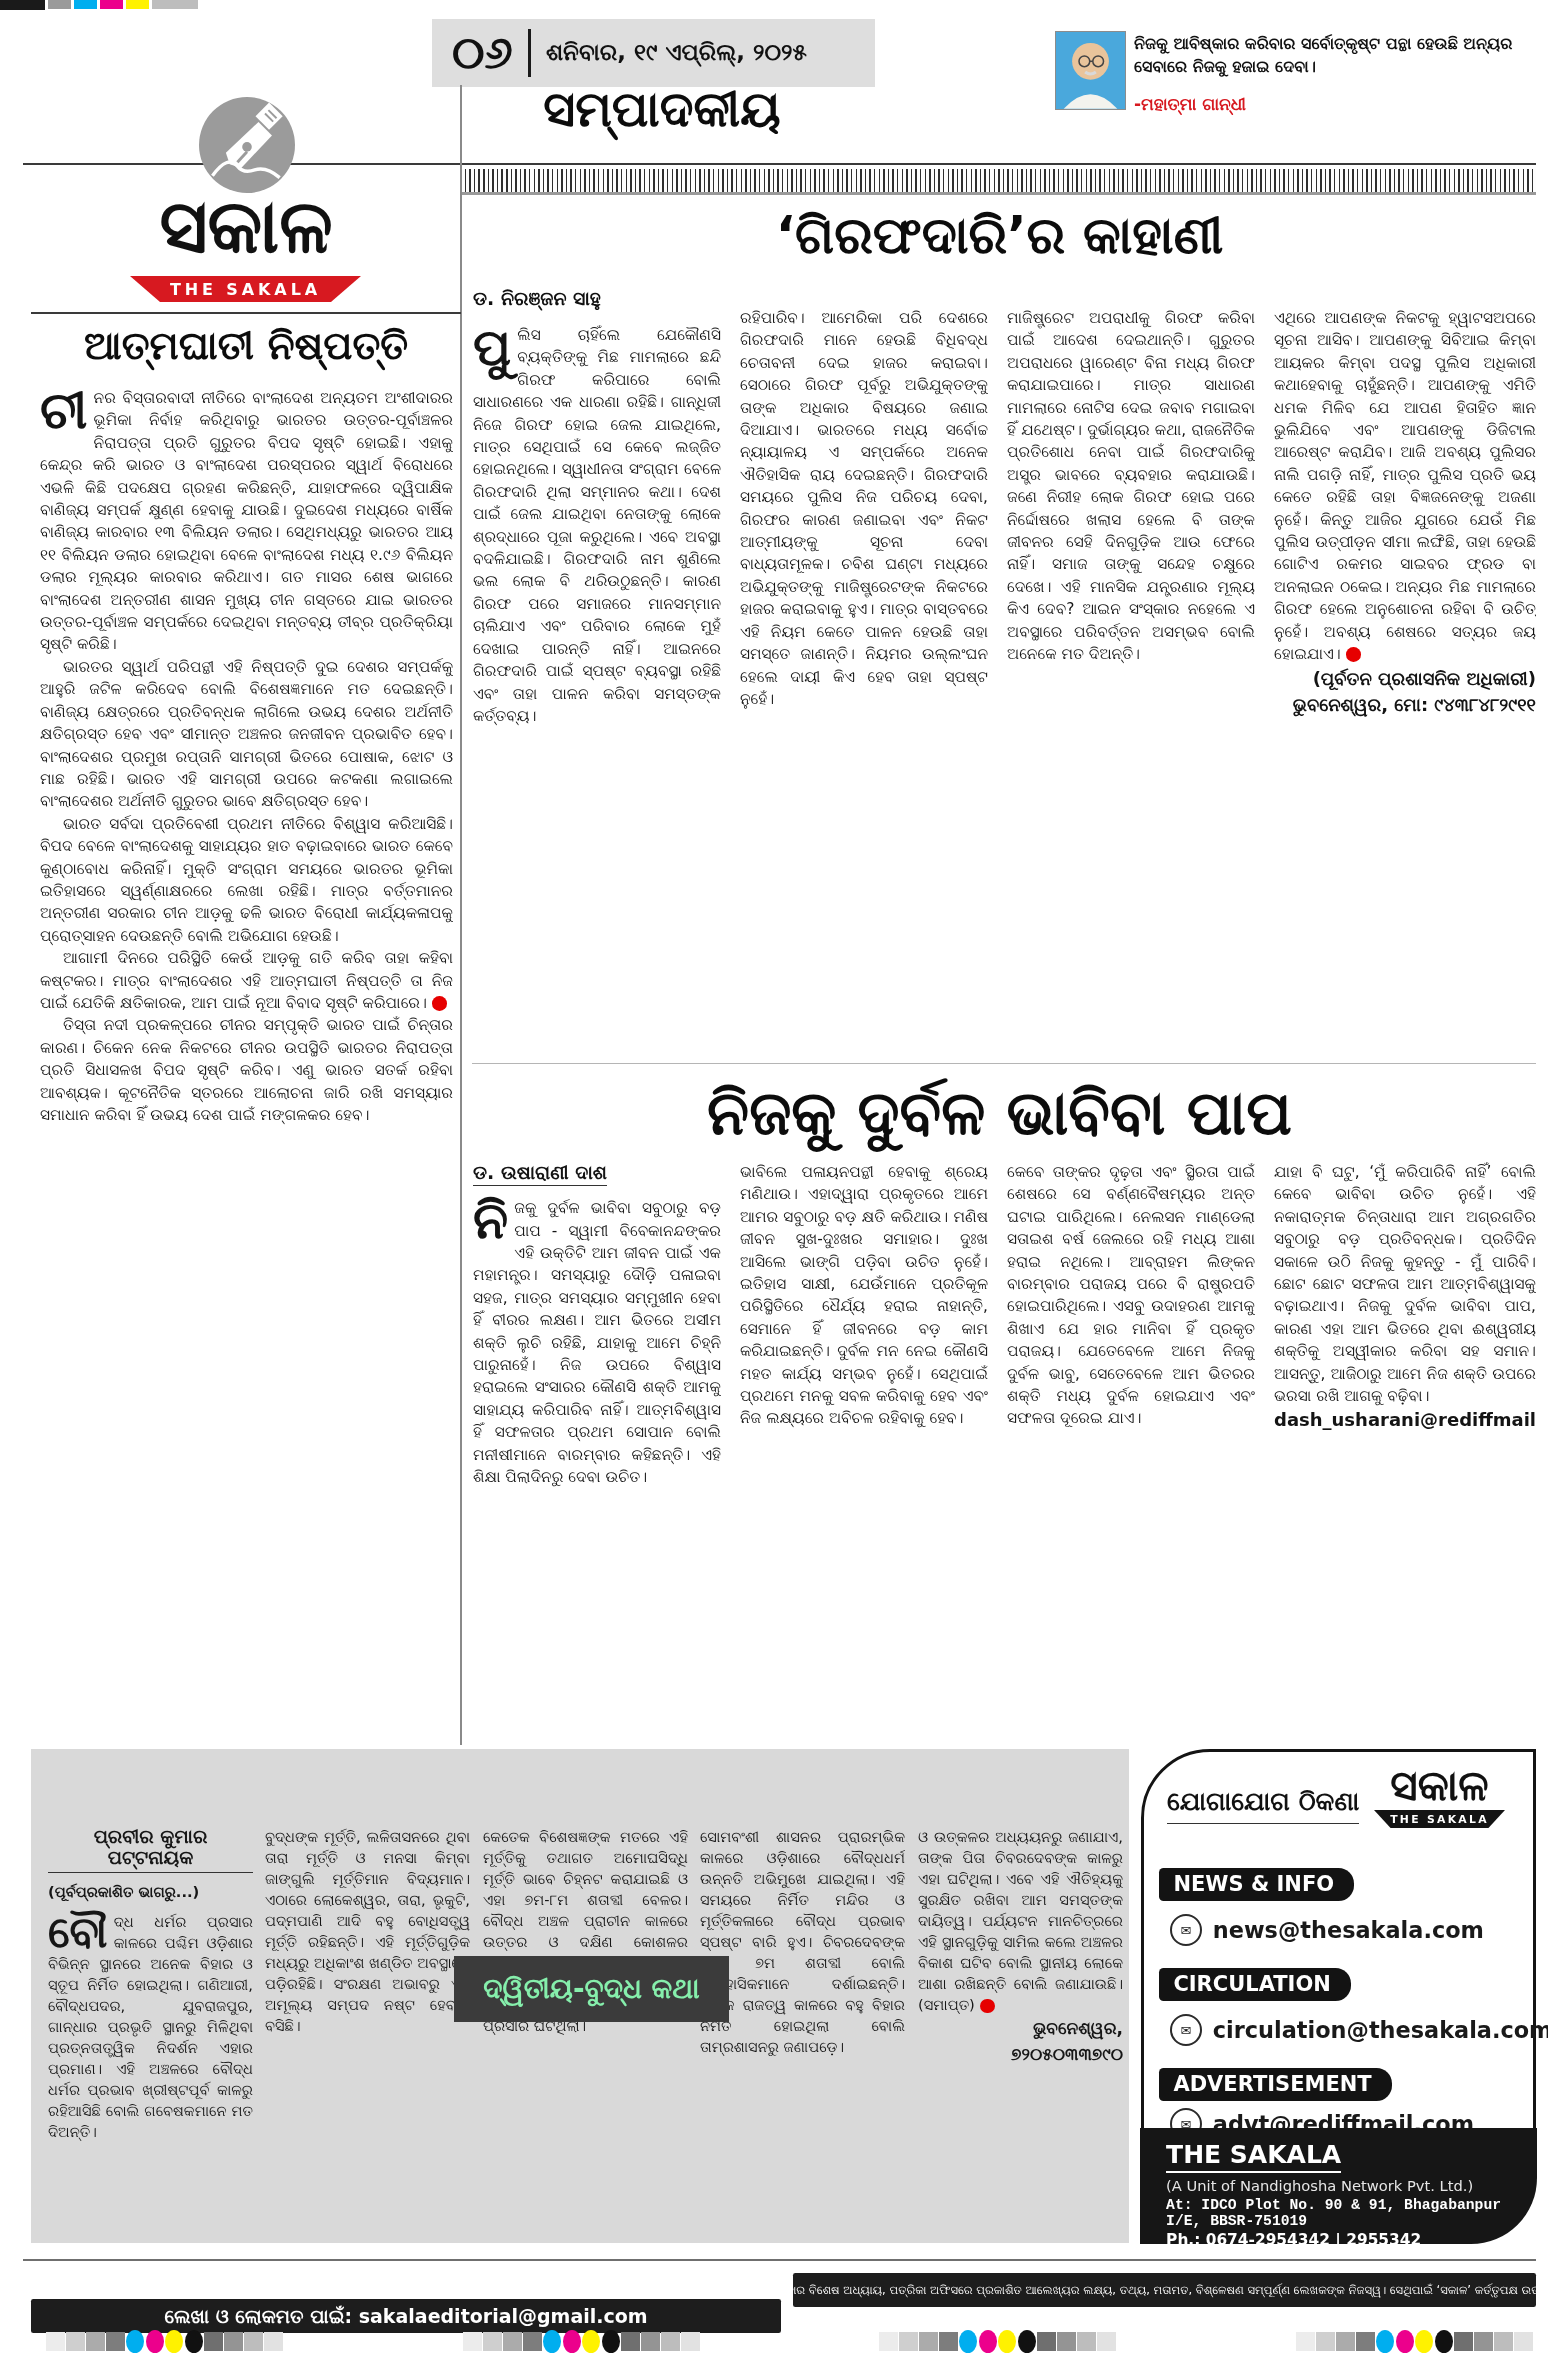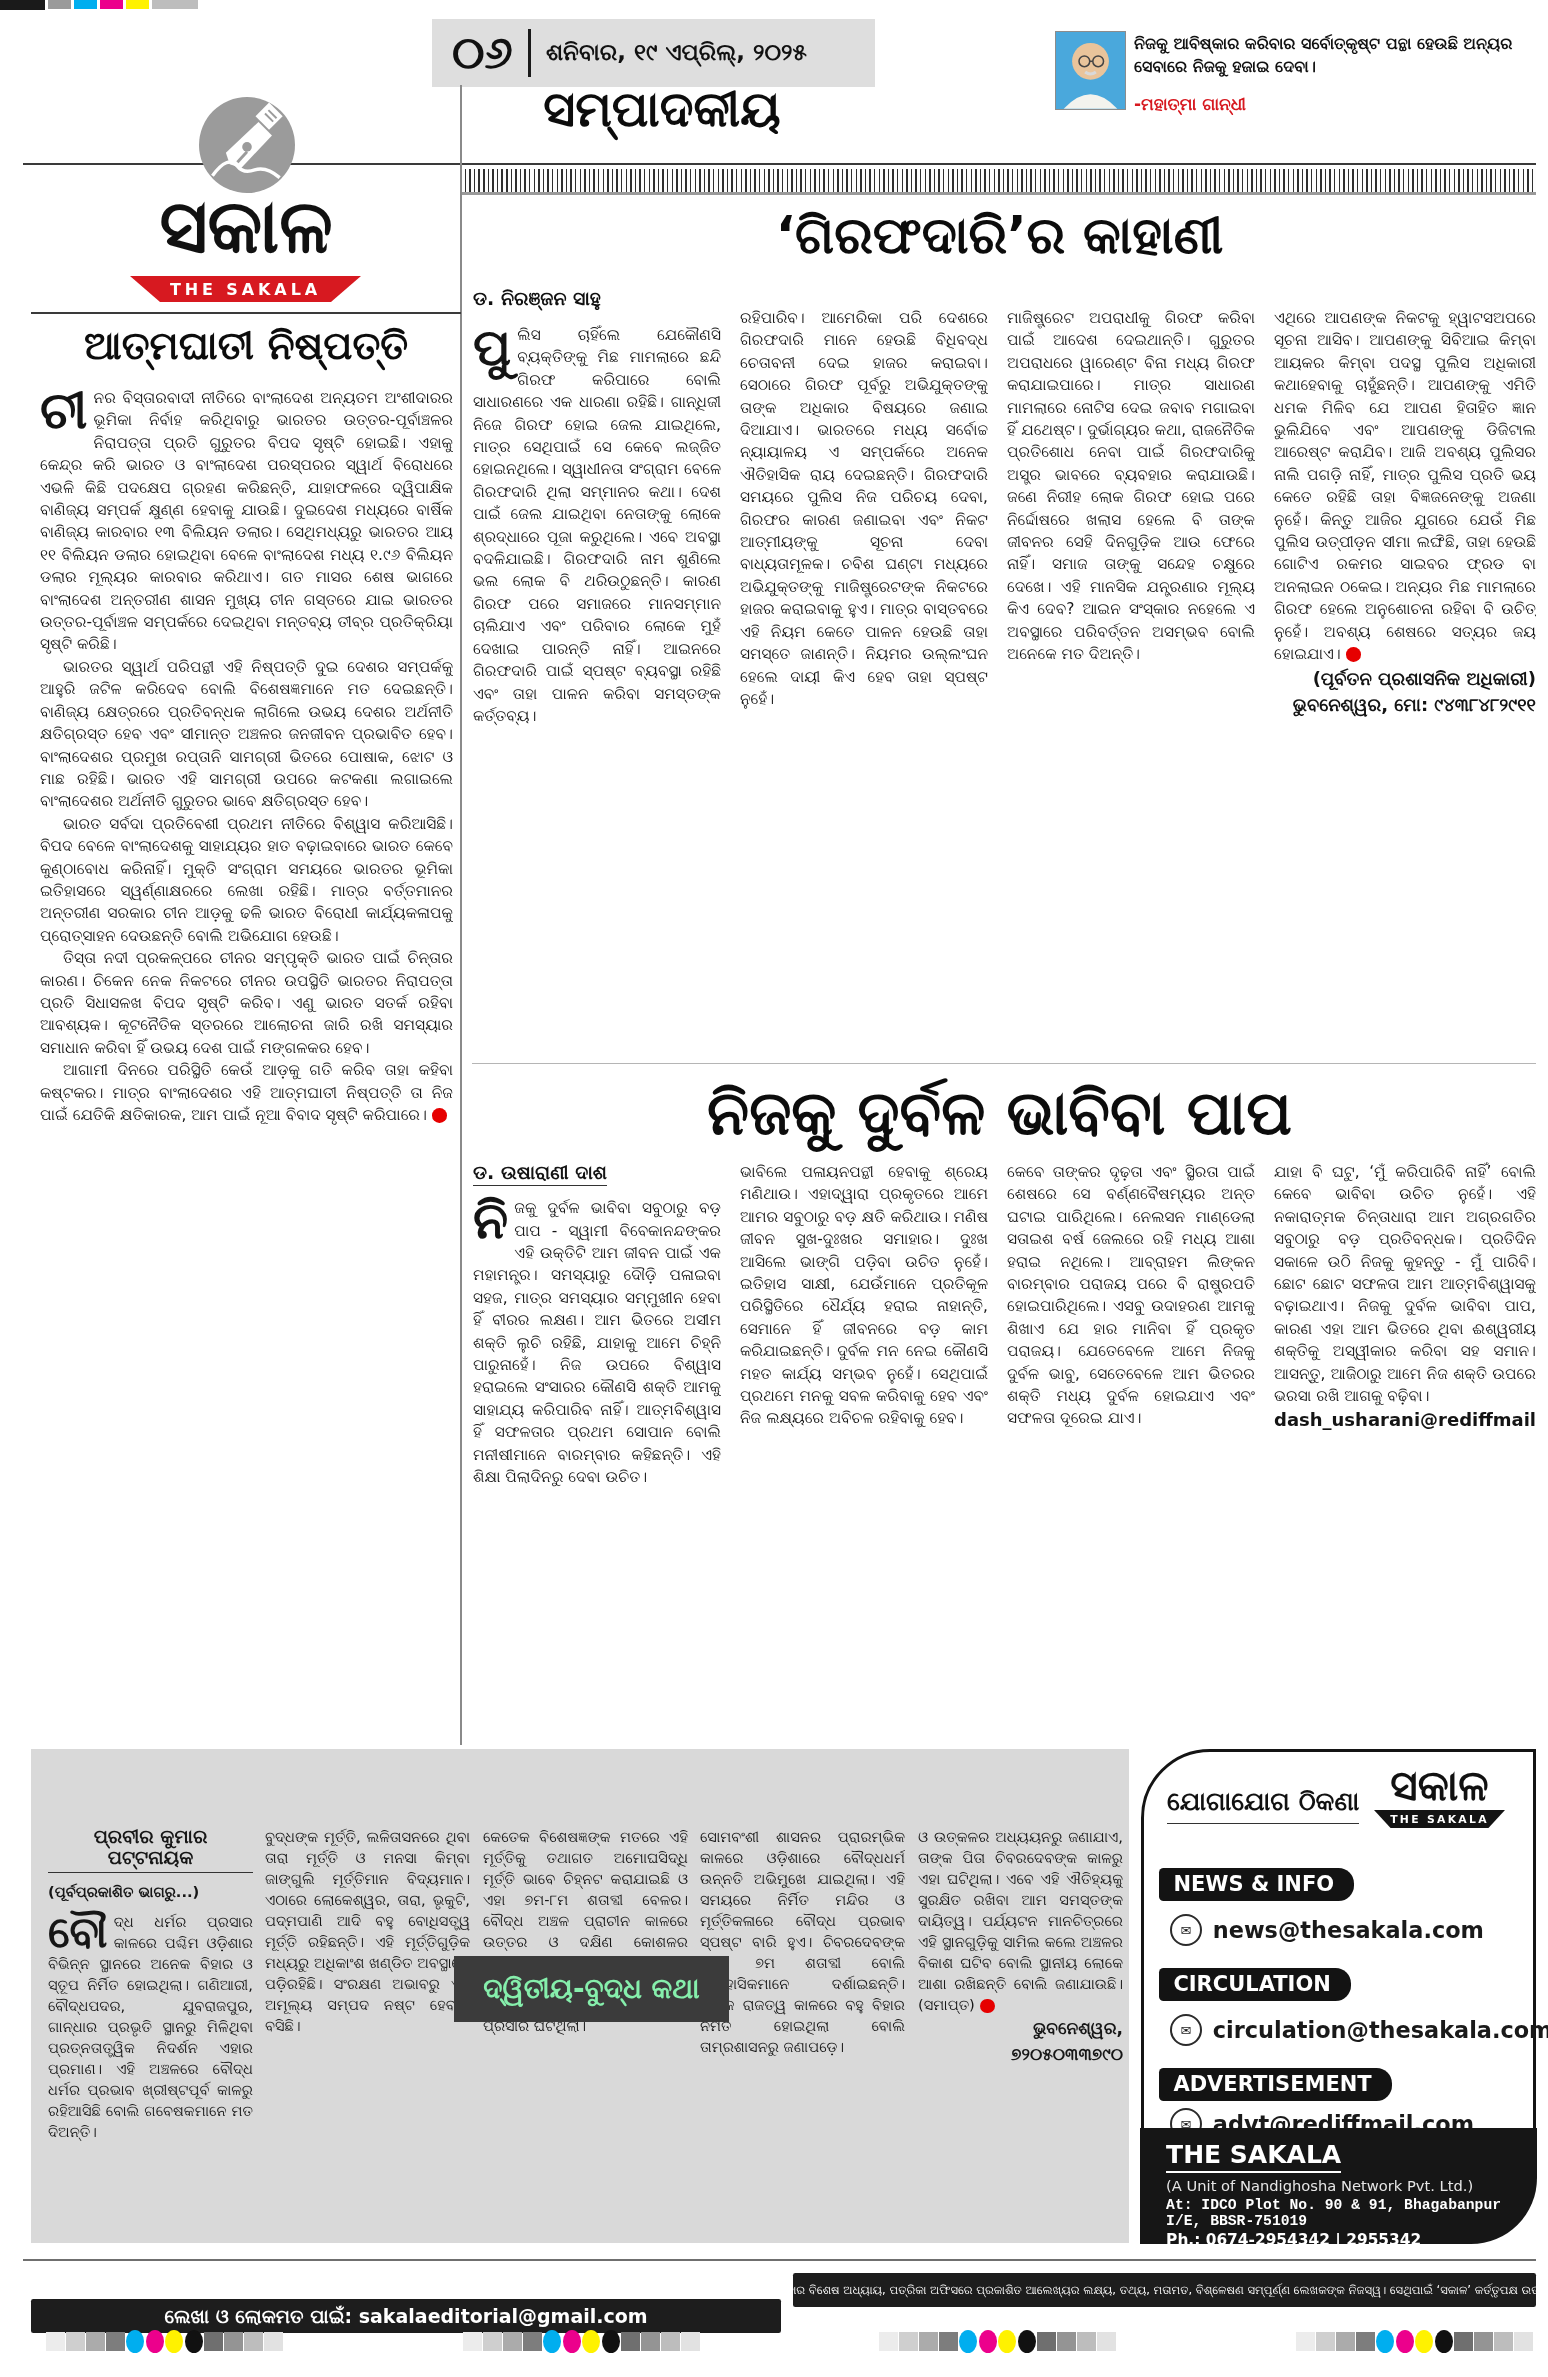--- a/index.html
+++ b/index.html
@@ -83,22 +83,22 @@
   </div>
   <div class="abs center bold" style="left:31px;top:188px;width:430px;font-size:74px;line-height:1.05;">ସକାଳ</div>
   <div class="abs banner ribbon" style="left:130px;top:276px;width:231px;height:26px;background:#d71920;font-size:16px;">THE SAKALA</div>
   <div class="abs rule" style="left:31px;top:312px;width:430px;height:2.3px;"></div>
 
   <div class="abs headline center" style="left:31px;top:324px;width:430px;font-size:39px;">ଆତ୍ମଘାତୀ ନିଷ୍ପତ୍ତି</div>
   <div class="abs bodytext" style="left:40px;top:387px;width:413px;height:1351px;overflow:hidden;">
     <p><span class="dropcap">ଚୀ</span><span>ନର ବିସ୍ତାରବାଦୀ ନୀତିରେ ବାଂଲାଦେଶ ଅନ୍ୟତମ ଅଂଶୀଦାରର ଭୂମିକା ନିର୍ବାହ କରିଥିବାରୁ ଭାରତର ଉତ୍ତର-ପୂର୍ବାଞ୍ଚଳର ନିରାପତ୍ତା ପ୍ରତି ଗୁରୁତର ବିପଦ ସୃଷ୍ଟି ହୋଇଛି। ଏହାକୁ କେନ୍ଦ୍ର କରି ଭାରତ ଓ ବାଂଲାଦେଶ ପରସ୍ପରର ସ୍ୱାର୍ଥ ବିରୋଧରେ ଏଭଳି କିଛି ପଦକ୍ଷେପ ଗ୍ରହଣ କରିଛନ୍ତି, ଯାହାଫଳରେ ଦ୍ୱିପାକ୍ଷିକ ବାଣିଜ୍ୟ ସମ୍ପର୍କ କ୍ଷୁଣ୍ଣ ହେବାକୁ ଯାଉଛି। ଦୁଇଦେଶ ମଧ୍ୟରେ ବାର୍ଷିକ ବାଣିଜ୍ୟ କାରବାର ୧୩ ବିଲିୟନ ଡଲାର। ସେଥିମଧ୍ୟରୁ ଭାରତର ଆୟ ୧୧ ବିଲିୟନ ଡଲାର ହୋଇଥିବା ବେଳେ ବାଂଲାଦେଶ ମଧ୍ୟ ୧.୯୬ ବିଲିୟନ ଡଲାର ମୂଲ୍ୟର କାରବାର କରିଥାଏ। ଗତ ମାସର ଶେଷ ଭାଗରେ ବାଂଲାଦେଶ ଅନ୍ତରୀଣ ଶାସନ ମୁଖ୍ୟ ଚୀନ ଗସ୍ତରେ ଯାଇ ଭାରତର ଉତ୍ତର-ପୂର୍ବାଞ୍ଚଳ ସମ୍ପର୍କରେ ଦେଇଥିବା ମନ୍ତବ୍ୟ ତୀବ୍ର ପ୍ରତିକ୍ରିୟା ସୃଷ୍ଟି କରିଛି।</span></p>
     <p>ଭାରତର ସ୍ୱାର୍ଥ ପରିପନ୍ଥୀ ଏହି ନିଷ୍ପତ୍ତି ଦୁଇ ଦେଶର ସମ୍ପର୍କକୁ ଆହୁରି ଜଟିଳ କରିଦେବ ବୋଲି ବିଶେଷଜ୍ଞମାନେ ମତ ଦେଇଛନ୍ତି। ବାଣିଜ୍ୟ କ୍ଷେତ୍ରରେ ପ୍ରତିବନ୍ଧକ ଲାଗିଲେ ଉଭୟ ଦେଶର ଅର୍ଥନୀତି କ୍ଷତିଗ୍ରସ୍ତ ହେବ ଏବଂ ସୀମାନ୍ତ ଅଞ୍ଚଳର ଜନଜୀବନ ପ୍ରଭାବିତ ହେବ। ବାଂଲାଦେଶର ପ୍ରମୁଖ ରପ୍ତାନି ସାମଗ୍ରୀ ଭିତରେ ପୋଷାକ, ଝୋଟ ଓ ମାଛ ରହିଛି। ଭାରତ ଏହି ସାମଗ୍ରୀ ଉପରେ କଟକଣା ଲଗାଇଲେ ବାଂଲାଦେଶର ଅର୍ଥନୀତି ଗୁରୁତର ଭାବେ କ୍ଷତିଗ୍ରସ୍ତ ହେବ।</p>
     <p>ଭାରତ ସର୍ବଦା ପ୍ରତିବେଶୀ ପ୍ରଥମ ନୀତିରେ ବିଶ୍ୱାସ କରିଆସିଛି। ବିପଦ ବେଳେ ବାଂଲାଦେଶକୁ ସାହାଯ୍ୟର ହାତ ବଢ଼ାଇବାରେ ଭାରତ କେବେ କୁଣ୍ଠାବୋଧ କରିନାହିଁ। ମୁକ୍ତି ସଂଗ୍ରାମ ସମୟରେ ଭାରତର ଭୂମିକା ଇତିହାସରେ ସ୍ୱର୍ଣ୍ଣାକ୍ଷରରେ ଲେଖା ରହିଛି। ମାତ୍ର ବର୍ତ୍ତମାନର ଅନ୍ତରୀଣ ସରକାର ଚୀନ ଆଡ଼କୁ ଢଳି ଭାରତ ବିରୋଧୀ କାର୍ଯ୍ୟକଳାପକୁ ପ୍ରୋତ୍ସାହନ ଦେଉଛନ୍ତି ବୋଲି ଅଭିଯୋଗ ହେଉଛି।</p>
+    <p><span>ଆଗାମୀ ଦିନରେ ପରିସ୍ଥିତି କେଉଁ ଆଡ଼କୁ ଗତି କରିବ ତାହା କହିବା କଷ୍ଟକର। ମାତ୍ର ବାଂଲାଦେଶର ଏହି ଆତ୍ମଘାତୀ ନିଷ୍ପତ୍ତି ତା ନିଜ ପାଇଁ ଯେତିକି କ୍ଷତିକାରକ, ଆମ ପାଇଁ ନୂଆ ବିବାଦ ସୃଷ୍ଟି କରିପାରେ।</span><span class="enddot"></span></p>
     <p>ତିସ୍ତା ନଦୀ ପ୍ରକଳ୍ପରେ ଚୀନର ସମ୍ପୃକ୍ତି ଭାରତ ପାଇଁ ଚିନ୍ତାର କାରଣ। ଚିକେନ ନେକ ନିକଟରେ ଚୀନର ଉପସ୍ଥିତି ଭାରତର ନିରାପତ୍ତା ପ୍ରତି ସିଧାସଳଖ ବିପଦ ସୃଷ୍ଟି କରିବ। ଏଣୁ ଭାରତ ସତର୍କ ରହିବା ଆବଶ୍ୟକ। କୂଟନୈତିକ ସ୍ତରରେ ଆଲୋଚନା ଜାରି ରଖି ସମସ୍ୟାର ସମାଧାନ କରିବା ହିଁ ଉଭୟ ଦେଶ ପାଇଁ ମଙ୍ଗଳକର ହେବ।</p>
-    <p><span>ଆଗାମୀ ଦିନରେ ପରିସ୍ଥିତି କେଉଁ ଆଡ଼କୁ ଗତି କରିବ ତାହା କହିବା କଷ୍ଟକର। ମାତ୍ର ବାଂଲାଦେଶର ଏହି ଆତ୍ମଘାତୀ ନିଷ୍ପତ୍ତି ତା ନିଜ ପାଇଁ ଯେତିକି କ୍ଷତିକାରକ, ଆମ ପାଇଁ ନୂଆ ବିବାଦ ସୃଷ୍ଟି କରିପାରେ।</span><span class="enddot"></span></p>
   </div>
 
   <div class="abs headline center" style="left:463px;top:207px;width:1073px;font-size:51px;">‘ଗିରଫଦାରି’ର କାହାଣୀ</div>
   <div class="abs byline" style="left:473px;top:287px;">ଡ. ନିରଞ୍ଜନ ସାହୁ</div>
   <div class="abs bodytext" style="left:473px;top:324px;width:248px;height:716px;overflow:hidden;">
     <p><span class="dropcap">ପୁ</span><span>ଲିସ ଚାହିଁଲେ ଯେକୌଣସି ବ୍ୟକ୍ତିଙ୍କୁ ମିଛ ମାମଲାରେ ଛନ୍ଦି ଗିରଫ କରିପାରେ ବୋଲି ସାଧାରଣରେ ଏକ ଧାରଣା ରହିଛି। ଗାନ୍ଧିଜୀ ନିଜେ ଗିରଫ ହୋଇ ଜେଲ ଯାଇଥିଲେ, ମାତ୍ର ସେଥିପାଇଁ ସେ କେବେ ଲଜ୍ଜିତ ହୋଇନଥିଲେ। ସ୍ୱାଧୀନତା ସଂଗ୍ରାମ ବେଳେ ଗିରଫଦାରି ଥିଲା ସମ୍ମାନର କଥା। ଦେଶ ପାଇଁ ଜେଲ ଯାଇଥିବା ନେତାଙ୍କୁ ଲୋକେ ଶ୍ରଦ୍ଧାରେ ପୂଜା କରୁଥିଲେ। ଏବେ ଅବସ୍ଥା ବଦଳିଯାଇଛି। ଗିରଫଦାରି ନାମ ଶୁଣିଲେ ଭଲ ଲୋକ ବି ଥରିଉଠୁଛନ୍ତି। କାରଣ ଗିରଫ ପରେ ସମାଜରେ ମାନସମ୍ମାନ ଚାଲିଯାଏ ଏବଂ ପରିବାର ଲୋକେ ମୁହଁ ଦେଖାଇ ପାରନ୍ତି ନାହିଁ। ଆଇନରେ ଗିରଫଦାରି ପାଇଁ ସ୍ପଷ୍ଟ ବ୍ୟବସ୍ଥା ରହିଛି ଏବଂ ତାହା ପାଳନ କରିବା ସମସ୍ତଙ୍କ କର୍ତ୍ତବ୍ୟ।</span></p>
   </div>
   <div class="abs bodytext" style="left:740px;top:307px;width:248px;height:733px;overflow:hidden;">
       <p>ରହିପାରିବ। ଆମେରିକା ପରି ଦେଶରେ ଗିରଫଦାରି ମାନେ ହେଉଛି ବିଧିବଦ୍ଧ ଚେତାବନୀ ଦେଇ ହାଜର କରାଇବା। ସେଠାରେ ଗିରଫ ପୂର୍ବରୁ ଅଭିଯୁକ୍ତଙ୍କୁ ତାଙ୍କ ଅଧିକାର ବିଷୟରେ ଜଣାଇ ଦିଆଯାଏ। ଭାରତରେ ମଧ୍ୟ ସର୍ବୋଚ୍ଚ ନ୍ୟାୟାଳୟ ଏ ସମ୍ପର୍କରେ ଅନେକ ଐତିହାସିକ ରାୟ ଦେଇଛନ୍ତି। ଗିରଫଦାରି ସମୟରେ ପୁଲିସ ନିଜ ପରିଚୟ ଦେବା, ଗିରଫର କାରଣ ଜଣାଇବା ଏବଂ ନିକଟ ଆତ୍ମୀୟଙ୍କୁ ସୂଚନା ଦେବା ବାଧ୍ୟତାମୂଳକ। ଚବିଶ ଘଣ୍ଟା ମଧ୍ୟରେ ଅଭିଯୁକ୍ତଙ୍କୁ ମାଜିଷ୍ଟ୍ରେଟଙ୍କ ନିକଟରେ ହାଜର କରାଇବାକୁ ହୁଏ। ମାତ୍ର ବାସ୍ତବରେ ଏହି ନିୟମ କେତେ ପାଳନ ହେଉଛି ତାହା ସମସ୍ତେ ଜାଣନ୍ତି। ନିୟମର ଉଲ୍ଲଂଘନ ହେଲେ ଦାୟୀ କିଏ ହେବ ତାହା ସ୍ପଷ୍ଟ ନୁହେଁ।</p>
     </div>

